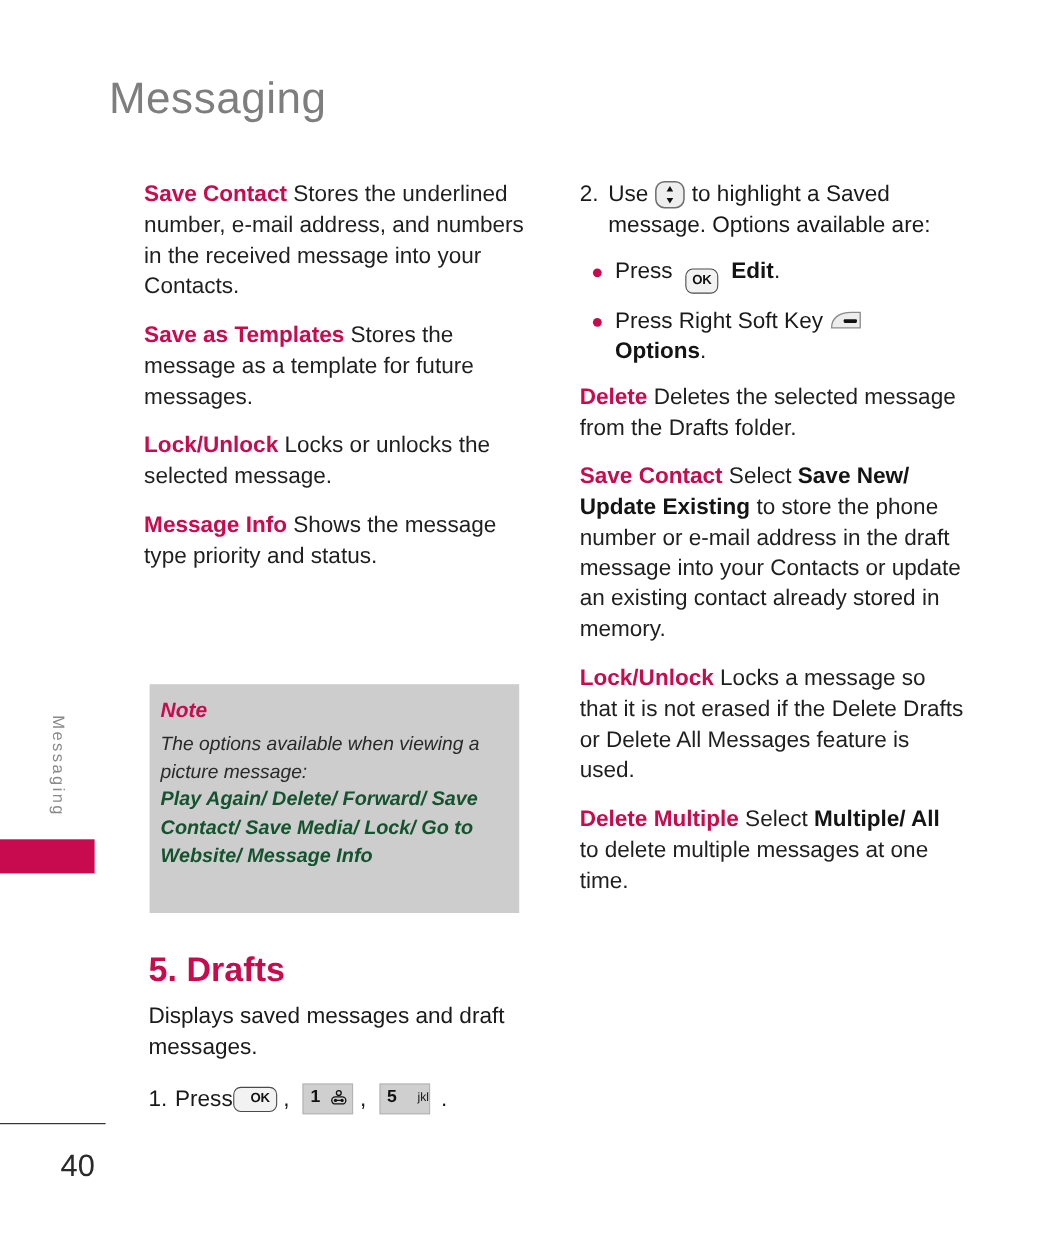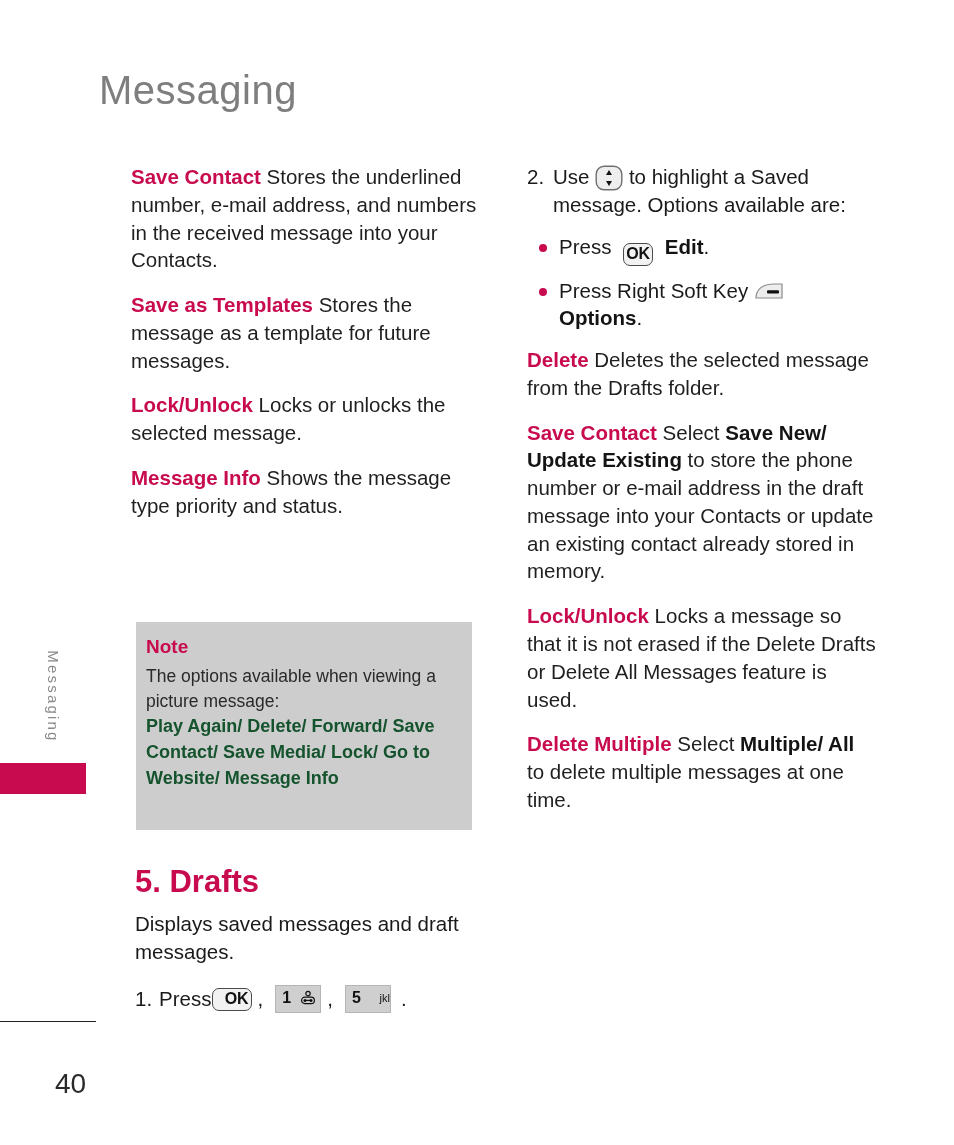--- a/index.html
+++ b/index.html
@@ -54,21 +54,21 @@
     left: 0;
     top: 1021px;
     width: 96px;
     height: 0;
     border-top: 1.5px solid #222;
   }
 
   #page-number {
     position: absolute;
     left: 55px;
-    top: 1068px;
+    top: 1044px;
     font-size: 28px;
     color: #2a2a2a;
   }
 
   
   .column {
     position: absolute;
     top: 163px;
   }
   #col-left  { left: 131px; width: 355px; }
@@ -94,20 +94,21 @@
   
   #note-box {
     position: absolute;
     left: 136px;
     top: 622px;
     width: 336px;
     height: 208px;
     background: #cdcdcd;
     box-sizing: border-box;
     padding: 14px 25px 0 10px;
+    font-style: italic;
   }
   #note-box .note-heading {
     color: #c80b4e;
     font-weight: 700;
     font-size: 19px;
     margin: 0 0 6px 0;
   }
   #note-box .note-text {
     margin: 0;
     font-size: 17.5px;
@@ -186,21 +187,21 @@
   .key {
     display: inline-block;
     vertical-align: -5px;
   }
   .key-ok {
     width: 28px;
     height: 21px;
     border: 1.6px solid #4a4a4a;
     border-radius: 7px;
     background: #f2f2f2;
-    font-size: 16px;
+    font-size: 12px;
     font-weight: 700;
     line-height: 19px;
     text-align: center;
     color: #111;
     letter-spacing: -0.2px;
   }
   .key-num {
     width: 44px;
     height: 26px;
     background: #cfcfcf;

